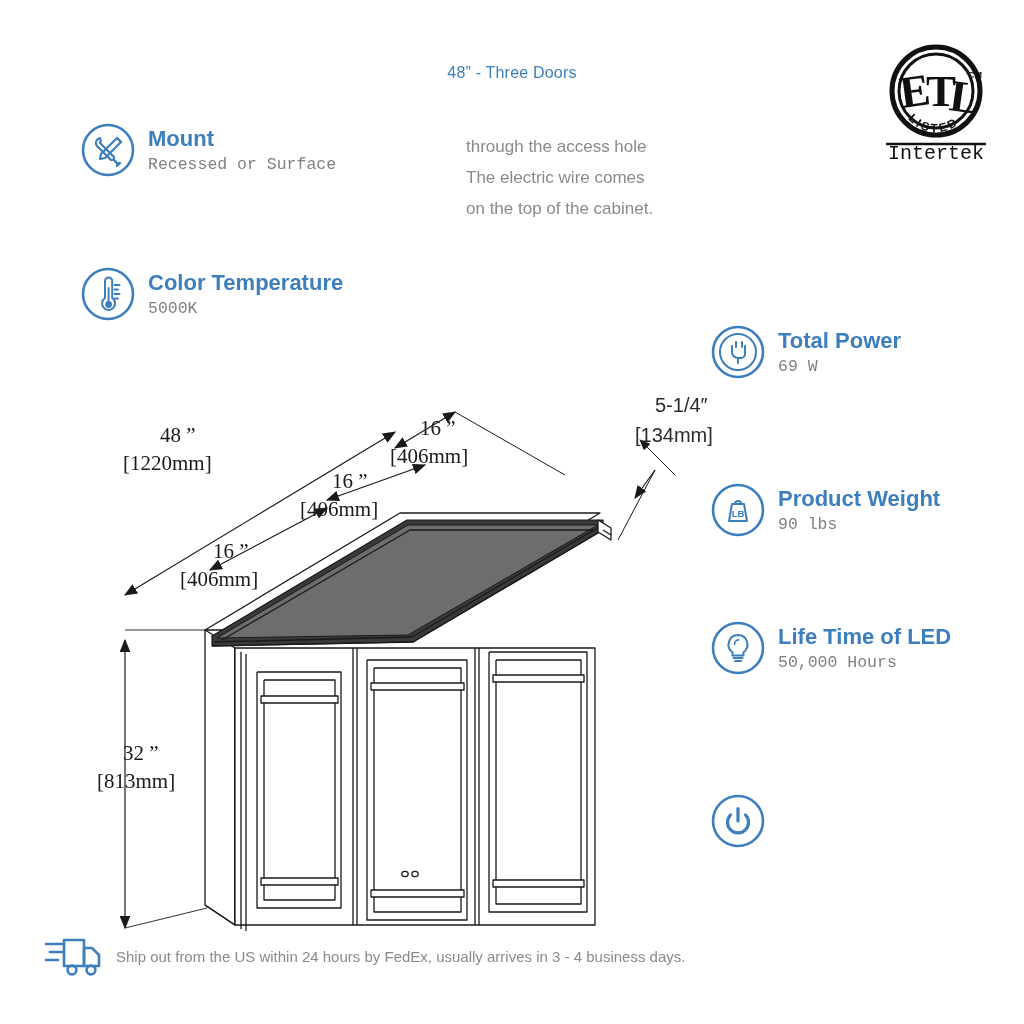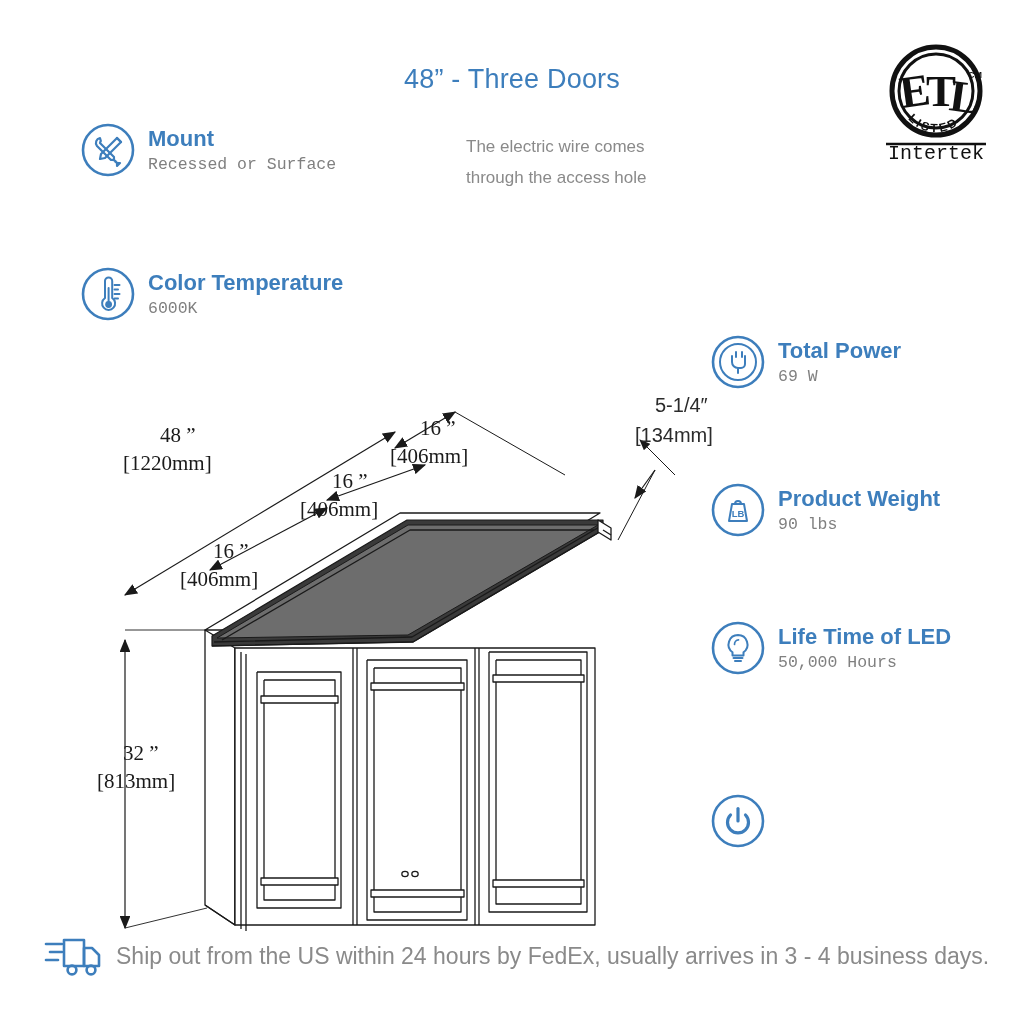--- a/index.html
+++ b/index.html
@@ -16,21 +16,21 @@
     overflow: hidden;
   }
 
   
   #title {
     position: absolute;
     left: 0;
     top: 64px;
     width: 1024px;
     text-align: center;
-    font-size: 27px;
+    font-size: 16px;
     color: #3d7ebc;
     letter-spacing: 0.2px;
   }
 
   
   .feature {
     position: absolute;
     display: flex;
     align-items: flex-start;
   }
@@ -53,21 +53,21 @@
   .feature .fvalue {
     font-size: 16.5px;
     color: #808080;
     line-height: 1.5;
     white-space: nowrap;
     font-family: Liberation Mono, monospace;
   }
 
   #feat-mount      { left: 80px;  top: 122px; }
   #feat-color      { left: 80px;  top: 246px; margin-top: 20px; }
-  #feat-power      { left: 710px; top: 334px; }
+  #feat-power      { left: 710px; top: 324px; }
   #feat-weight     { left: 710px; top: 482px; }
   #feat-led        { left: 710px; top: 620px; }
   #feat-buttons    { left: 710px; top: 793px; }
 
   
   #wire-note {
     position: absolute;
     left: 466px;
     top: 132px;
     width: 260px;
@@ -104,21 +104,21 @@
     display: flex;
     align-items: center;
   }
   #shipping .truck {
     width: 58px;
     height: 44px;
     flex: 0 0 58px;
     margin-right: 14px;
   }
   #shipping .ship-text {
-    font-size: 23px;
+    font-size: 15px;
     color: #8a8a8a;
     white-space: nowrap;
   }
 </style>
 </head>
 <body>
 
 <div id="page">
 
   <div id="title">48” - Three Doors</div>
@@ -179,27 +179,28 @@
           <circle cx="28.6" cy="38.5" r="3.4" fill="#3d7ebc" stroke="none"></circle>
           <line x1="34.5" y1="19" x2="39.5" y2="19"></line>
           <line x1="34.5" y1="23.5" x2="38" y2="23.5"></line>
           <line x1="34.5" y1="28" x2="39.5" y2="28"></line>
           <line x1="34.5" y1="32.5" x2="38" y2="32.5"></line>
         </g>
       </svg>
     </div>
     <div class="ftext">
       <div class="ftitle">Color Temperature</div>
-      <div class="fvalue">6000K</div>
+      <div class="fvalue">5000K</div>
     </div>
   </div>
 
   <div id="wire-note">
+    <div>through the access hole</div>
     <div>The electric wire comes</div>
-    <div>through the access hole</div>
+    <div>on the top of the cabinet.</div>
   </div>
 
   <div class="feature" id="feat-power">
     <div class="ficon">
       <svg width="56" height="56" viewBox="0 0 56 56" xmlns="http://www.w3.org/2000/svg">
         <circle cx="28" cy="28" r="25" fill="none" stroke="#3d7ebc" stroke-width="2.6"></circle>
         <circle cx="28" cy="28" r="18" fill="none" stroke="#3d7ebc" stroke-width="2"></circle>
         <g stroke="#3d7ebc" stroke-width="2" fill="none" stroke-linecap="round" stroke-linejoin="round">
           <path d="M 22 22 v 6 a 6 6 0 0 0 6 6 h 3 a 4 4 0 0 0 4 -4 v -8"></path>
           <line x1="26" y1="18" x2="26" y2="23"></line>

